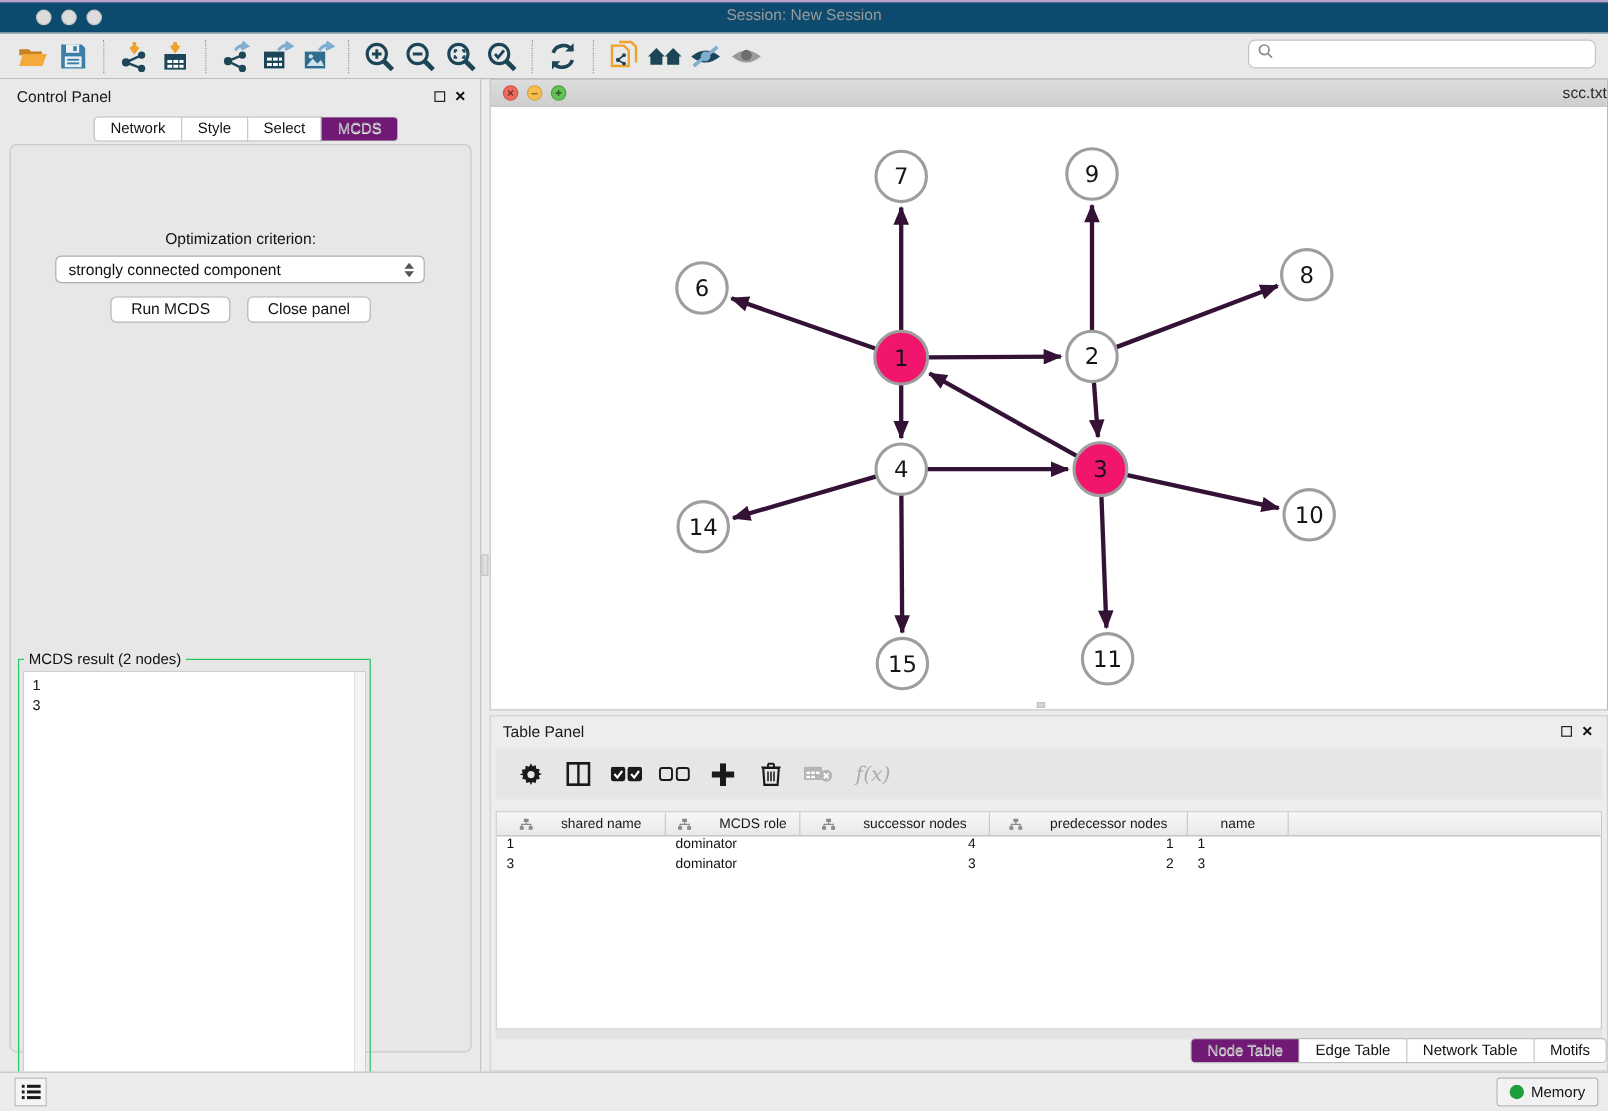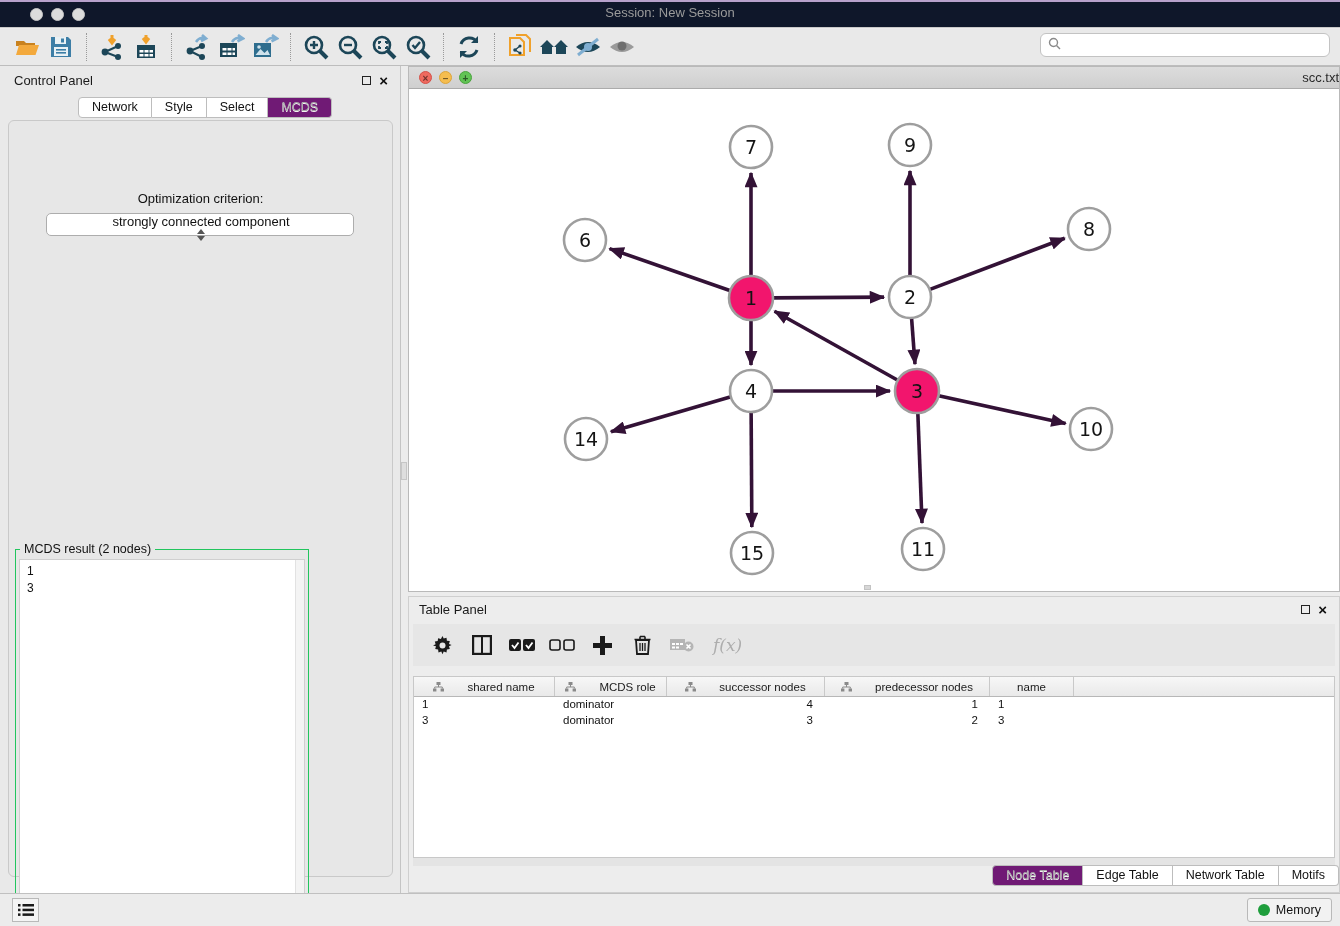--- a/index.html
+++ b/index.html
@@ -4,21 +4,21 @@
 <style>
   * { margin:0; padding:0; box-sizing:border-box; }
   html,body { width:1340px; height:926px; }
   body {
     font-family:"Liberation Sans", sans-serif;
     background:#ececec; position:relative; overflow:hidden;
     -webkit-font-smoothing:antialiased;
   }
   
   .titlebar { position:absolute; left:0; top:0; width:1340px; height:28px;
-    background:#0f172a; border-bottom:1px solid #c9c9c9; }
+    background:#0c4a6e; border-bottom:1px solid #c9c9c9; }
   .accent-line { position:absolute; left:0; top:0; width:100%; height:2px; background:#b7a1cb; }
   .tl-dot { position:absolute; top:8px; width:13px; height:13px; border-radius:50%;
     background:#dcdcdc; border:1px solid #c6c6c6; }
   .win-title { position:absolute; left:0; top:5px; width:100%; text-align:center;
     font-size:13px; color:#9b9b9b; }
   
   .toolbar { position:absolute; left:0; top:29px; width:1340px; height:37px;
     background:#e9e9e9; border-bottom:1px solid #bdbdbd;
     display:flex; align-items:center; padding-left:10px; }
   .tb-btn { width:34px; height:30px; display:flex; align-items:center; justify-content:center; }
@@ -316,26 +316,30 @@
       </span>
     </div>
     <div class="seg cp-tabs" id="cp-tabs">
         <div class="seg-btn">Network</div>
         <div class="seg-btn">Style</div>
         <div class="seg-btn">Select</div>
         <div class="seg-btn seg-sel">MCDS</div>
       </div>
     <div class="cp-box">
       <div class="opt-label" style="left:-9px;">Optimization criterion:</div>
-      <div class="criterion" style="left:37px;flex-direction:column;">
+      <div class="criterion" style="left:37px;">
         <span class="lbl">strongly connected component</span>
         <span class="updown">
             <i class="up"></i>
             <i class="dn"></i>
           </span>
+      </div>
+      <div class="btn-row" style="left:-9px;">
+        <button class="aqua-btn">Run MCDS</button>
+        <button class="aqua-btn">Close panel</button>
       </div>
       <div class="fieldset" style="left:6px;">
         <span class="fieldset-legend">MCDS result (2 nodes)</span>
         <div class="result-area" id="mcds-result">1
 3<span class="result-scroll"></span></div>
       </div>
     </div>
   </div>
 
   <div class="splitter-handle"></div>

